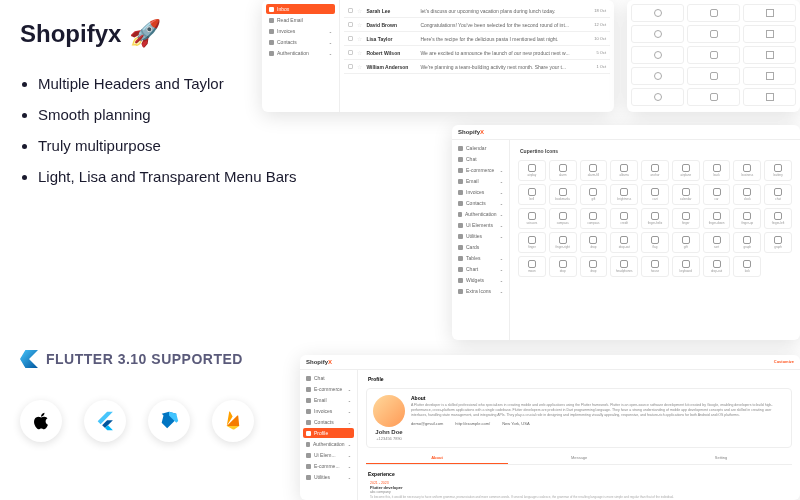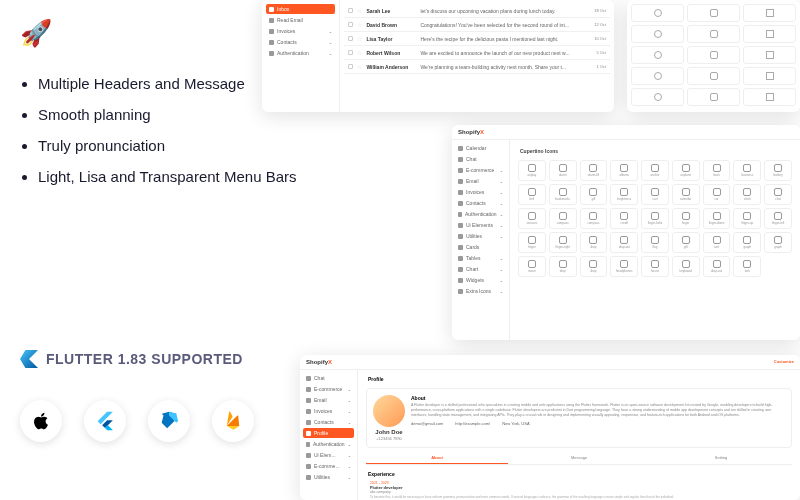--- a/index.html
+++ b/index.html
@@ -61,33 +61,34 @@
 .exp-item .comp{font-size:3.5px;color:#888}
 .exp-item .desc{font-size:3px;color:#aaa;margin-top:1px}
 .contact-row{display:flex;gap:12px;font-size:4px;color:#666;margin-top:3px}
 .badge{position:absolute;top:4px;right:6px;font-size:4px;color:#ff5722}
 .icons-title{font-size:5px;font-weight:600;padding:4px 6px 2px;color:#444}
 </style>
 </head>
 <body>
 
 <div class="logo-area">
+  <span class="logo-text">Shopifyx</span>
   <span class="rocket">🚀</span>
 </div>
 
 <ul class="features">
-  <li>Multiple Headers and Message</li>
+  <li>Multiple Headers and Taylor</li>
   <li>Smooth planning</li>
-  <li>Truly pronunciation</li>
+  <li>Truly multipurpose</li>
   <li>Light, Lisa and Transparent Menu Bars</li>
 </ul>
 
 <div class="flutter-line">
   <span class="flutter-logo"></span>
-  <span class="flutter-text">FLUTTER 1.83 SUPPORTED</span>
+  <span class="flutter-text">FLUTTER 3.10 SUPPORTED</span>
 </div>
 
 <div class="platform-icons">
   <div class="picon">
       <svg viewBox="0 0 24 24" fill="#000">
         <path d="M17.05 20.28c-.98.95-2.05.88-3.08.4-1.09-.5-2.08-.52-3.24 0-1.44.66-2.2.53-3.06-.4C2.79 15.25 3.51 7.59 9.05 7.31c1.35.07 2.29.74 3.08.8 1.18-.24 2.31-.93 3.57-.84 1.51.12 2.65.72 3.4 1.8-3.12 1.87-2.38 5.98.48 7.13-.57 1.5-1.31 2.99-2.54 4.09l.01-.01zM12.03 7.25c-.15-2.23 1.66-4.07 3.74-4.25.29 2.58-2.34 4.5-3.74 4.25z"></path>
       </svg>
     </div>
   <div class="picon">
       <svg viewBox="0 0 24 24">

